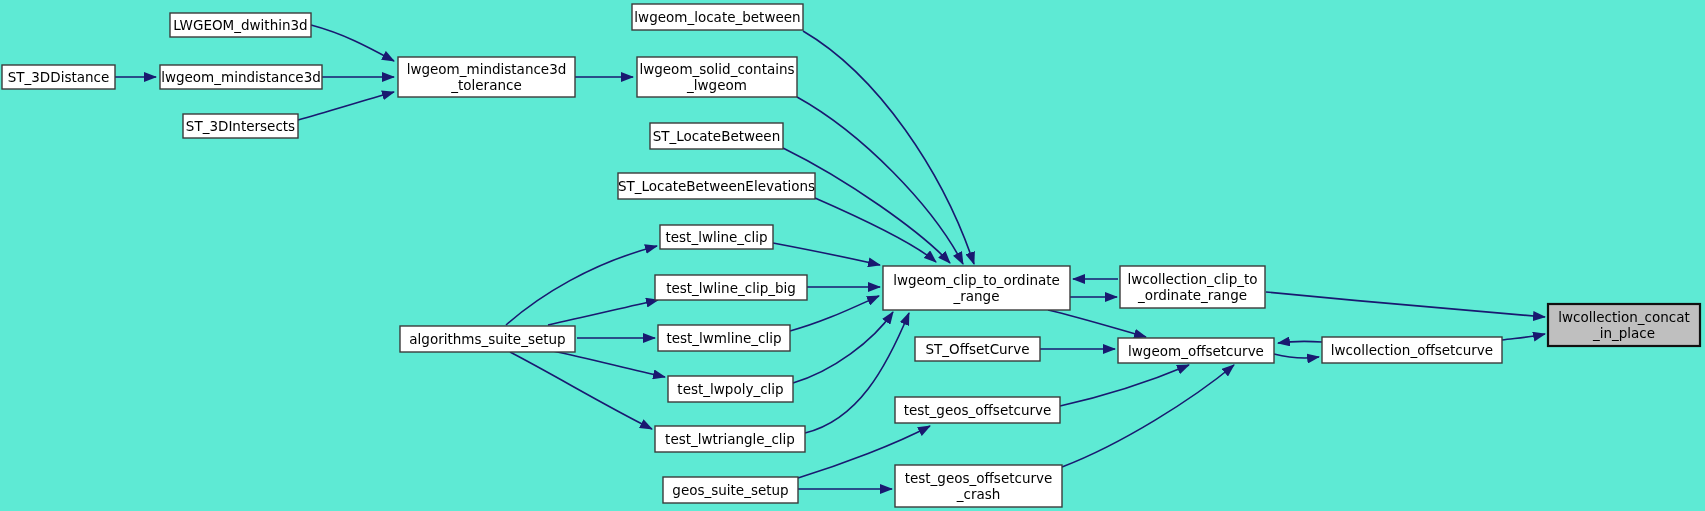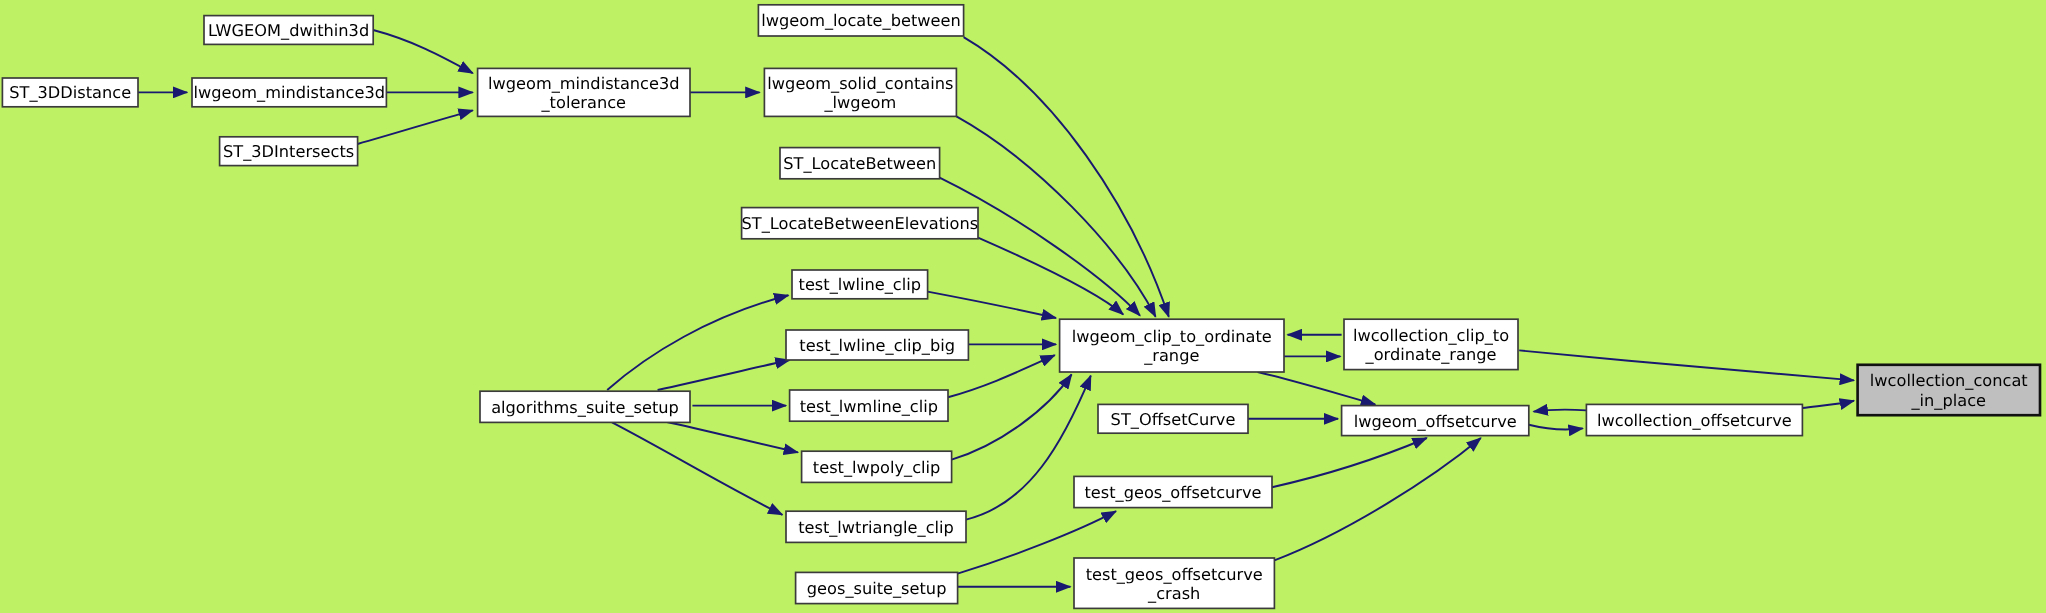--- a/index.html
+++ b/index.html
@@ -1,19 +1,19 @@
 <!DOCTYPE html>
 <html><head>
 <meta charset="utf-8">
 <style>
   html,body{margin:0;padding:0;background:#ffffff;}
   #stage{
     position:relative;
     width:1705px;height:511px;
-    background:#bef264;
+    background:#5eead4;
     font-family:"DejaVu Sans","Liberation Sans",sans-serif;
     overflow:hidden;
   }
   svg text{
     font-family:"DejaVu Sans","Liberation Sans",sans-serif;
     font-size:13.5px;
     fill:#000000;
   }
 </style>
 </head>

